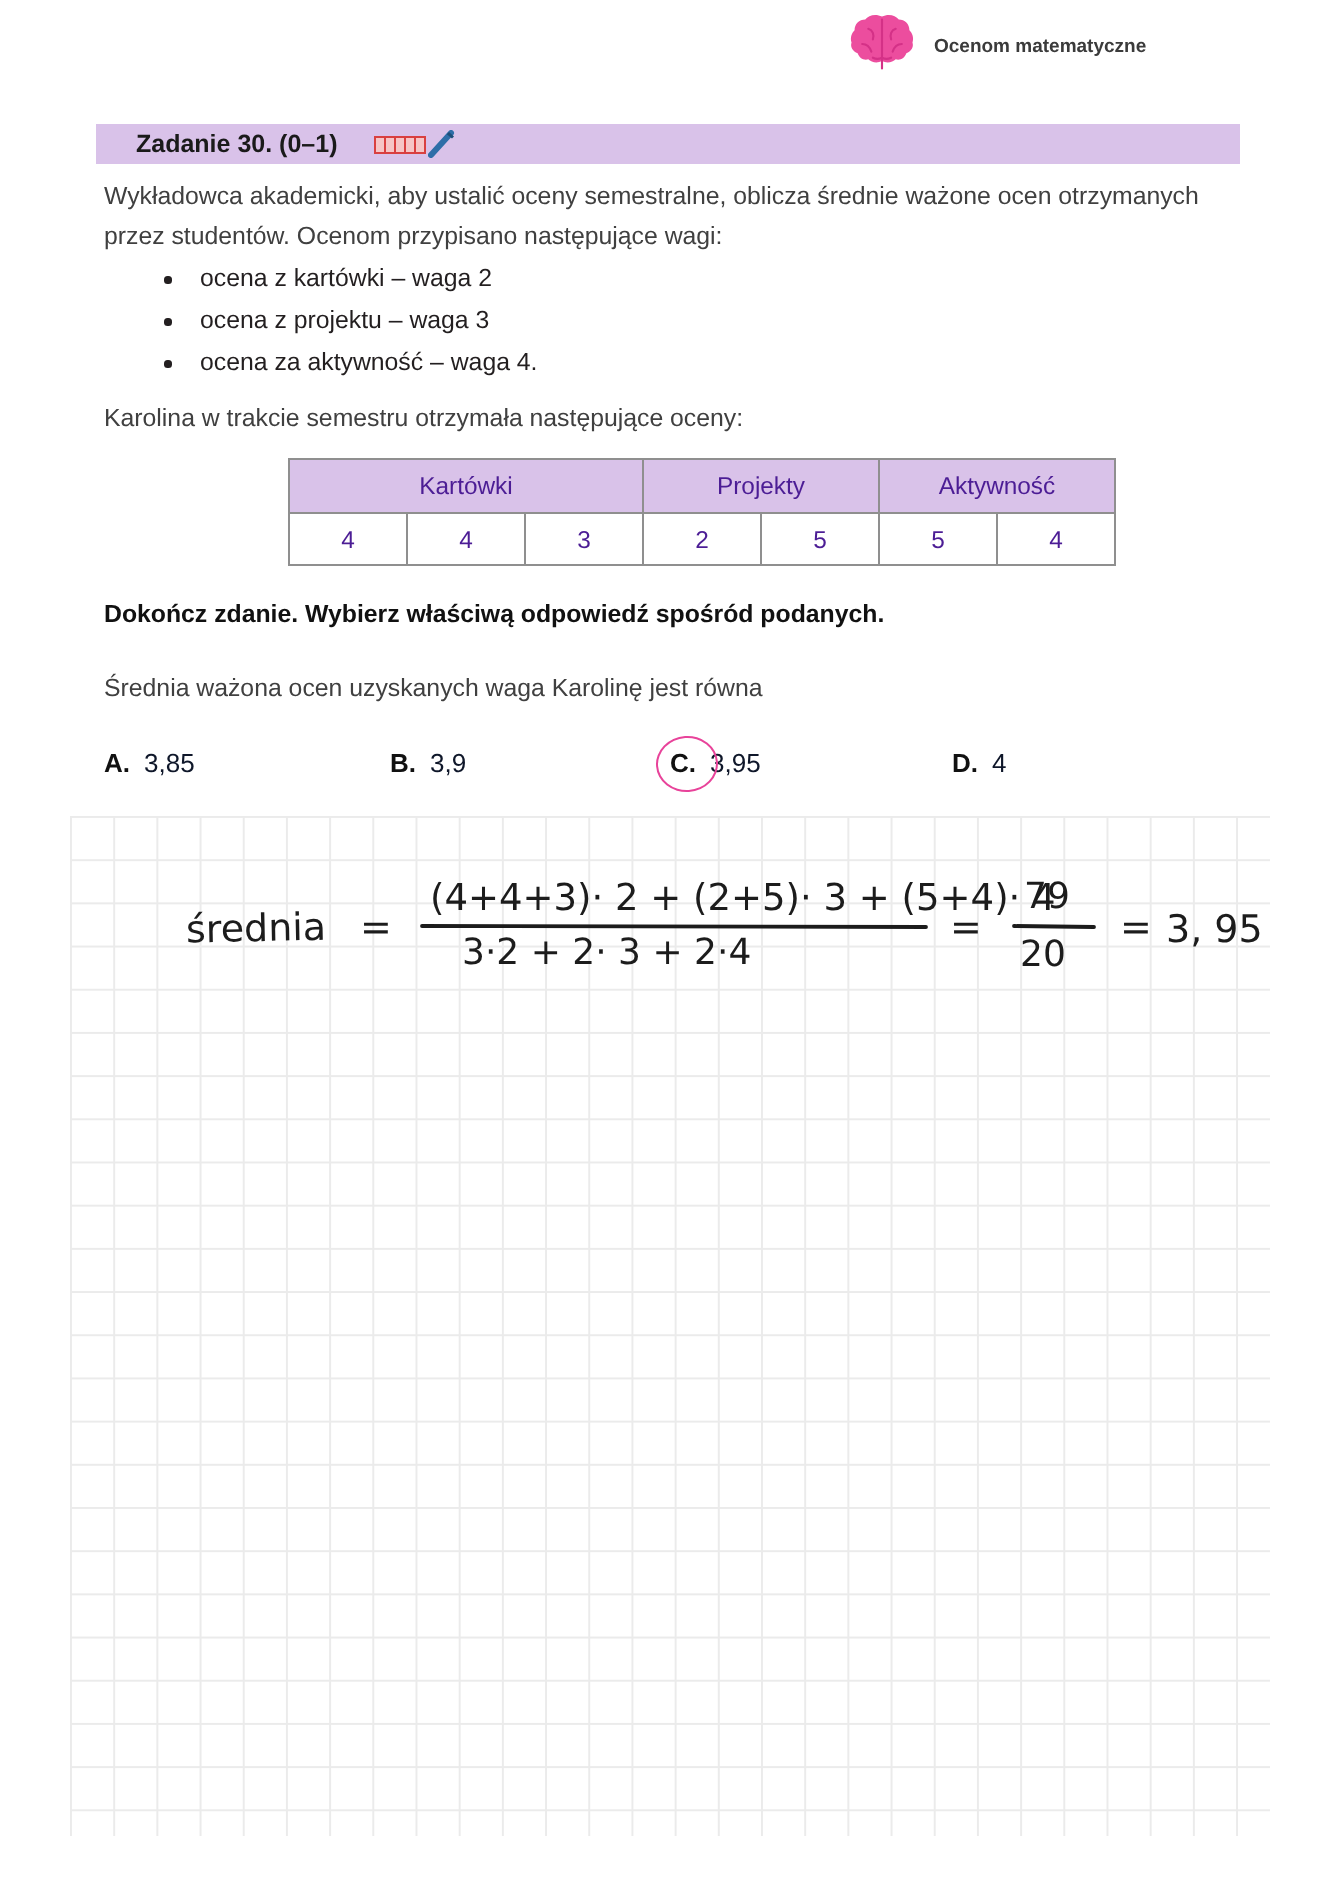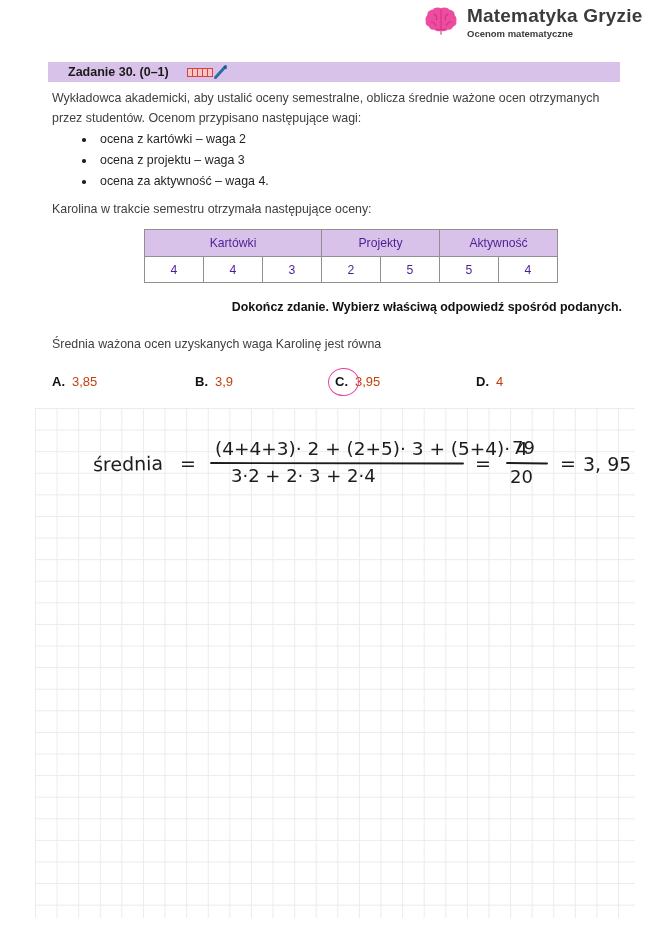--- a/index.html
+++ b/index.html
@@ -135,21 +135,20 @@
     height: 3.5px;
     border-radius: 50%;
     background: #231f20;
   }
   #karolina-line { top: 199px; }
   #instruction-line {
     top: 300px;
     font-size: 12.4px;
     font-weight: bold;
     color: #111;
-    text-align: right;
   }
   #question-line { top: 334px; }
 
   
   #grades-table {
     position: absolute;
     left: 144px;
     top: 229px;
     border-collapse: collapse;
     font-size: 12px;
@@ -188,21 +187,21 @@
     font-size: 13px;
     white-space: nowrap;
   }
   .answer-opt .opt-letter {
     font-weight: bold;
     color: #111;
     margin-right: 7px;
     position: relative;
     z-index: 2;
   }
-  .answer-opt .opt-value { color: #c2410c; }
+  .answer-opt .opt-value { color: #0f172a; }
   .circle-mark {
     position: absolute;
     left: -7px;
     top: -6px;
     width: 29px;
     height: 26px;
     border: 1.7px solid #e8439a;
     border-radius: 50%;
     z-index: 1;
     transform: rotate(-4deg);
@@ -226,21 +225,20 @@
 <body>
 
 <div id="grid-paper"></div>
 
 <div id="logo">
   <svg class="brain" viewBox="0 0 44 42">
     <path d="M22 3c-4-2-9-1-11 2-4 0-7 3-7 7-2 2-3 5-2 8-1 3 1 6 4 7 1 3 4 5 7 4 2 2 6 3 9 1 3 2 7 1 9-1 3 1 6-1 7-4 3-1 5-4 4-7 1-3 0-6-2-8 0-4-3-7-7-7-2-3-7-4-11-2z" fill="#ec4d9e"></path>
     <path d="M22 5v32M13 11c3 1 4 4 3 7M31 11c-3 1-4 4-3 7M9 21c3 0 5 2 6 5M35 21c-3 0-5 2-6 5M16 30c2 1 4 1 6 0M28 30c-2 1-4 1-6 0" stroke="#d43187" stroke-width="1.4" fill="none" stroke-linecap="round"></path>
   </svg>
   <div class="logo-text">
-    <div class="logo-title">Matematyka Gryzie</div>
     <div class="logo-sub">Ocenom matematyczne</div>
   </div>
 </div>
 
 <div id="task-header">
   <span class="task-title">Zadanie 30. (0–1)</span>
   <span class="mark-icons">
     <span class="eraser-icon"></span>
     <svg class="pencil-icon" viewBox="0 0 14 14">
       <path d="M1.5 12.5 L11.5 1.5" stroke="#2e6ea8" stroke-width="3" stroke-linecap="round"></path>

